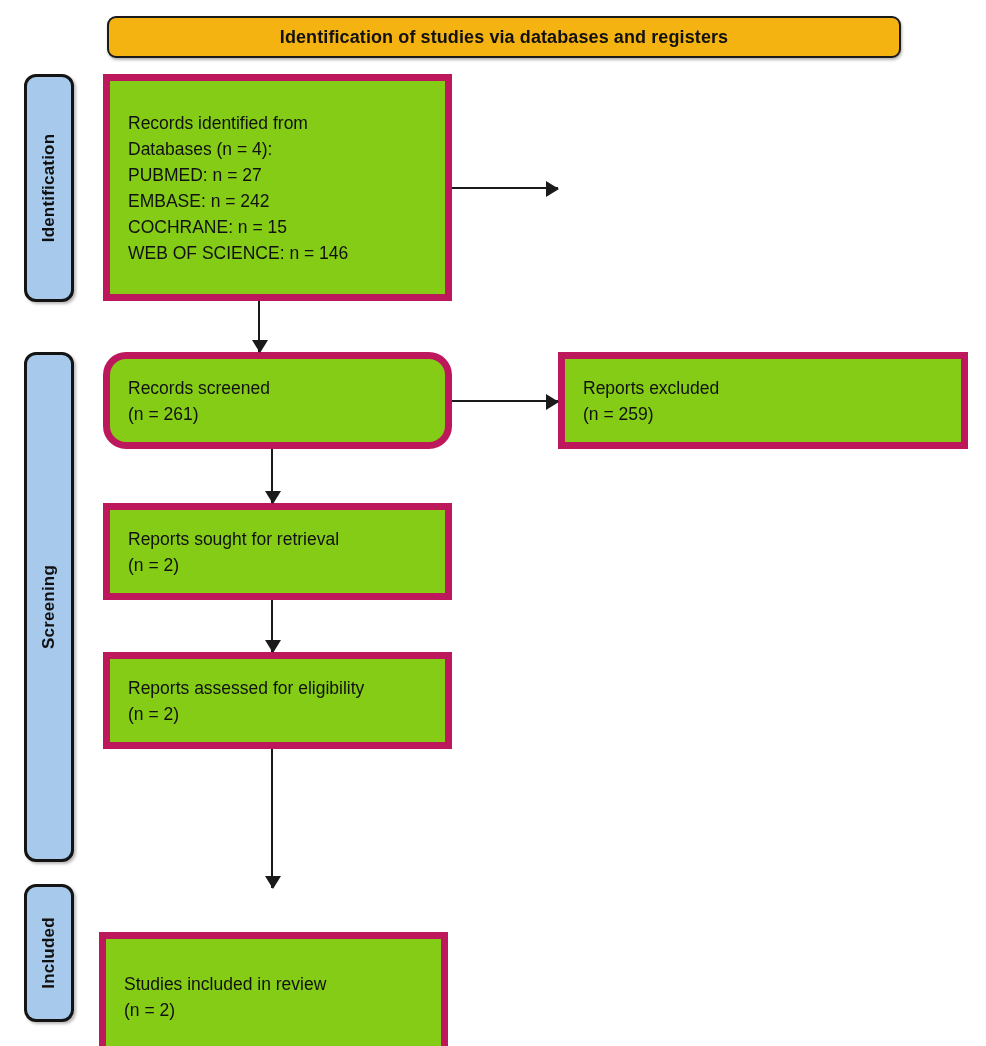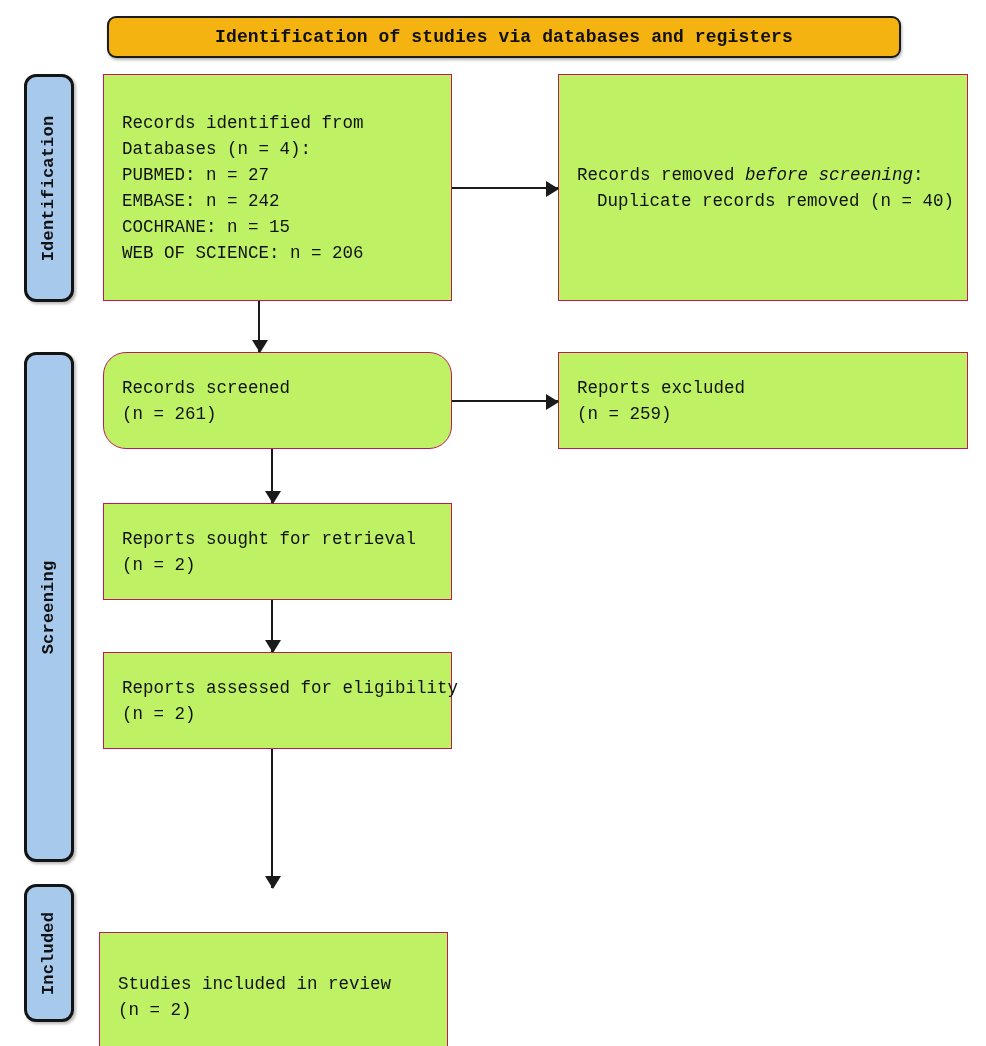--- a/index.html
+++ b/index.html
@@ -10,21 +10,20 @@
   body {
     font-family: "Liberation Sans", sans-serif;
     -webkit-font-smoothing: antialiased;
   }
   #canvas {
     position: relative;
     width: 986px;
     height: 1046px;
     background: #ffffff;
     overflow: hidden;
-    font-family: Liberation Mono, monospace;
   }
 
   
   .header-banner {
     position: absolute;
     left: 107px;
     top: 16px;
     width: 794px;
     height: 42px;
     background: #F5B312;
@@ -64,22 +63,22 @@
     color: #111111;
     letter-spacing: 0.2px;
   }
   #pill-identification { left: 24px; top: 74px;  width: 50px; height: 228px; }
   #pill-screening      { left: 24px; top: 352px; width: 50px; height: 510px; }
   #pill-included       { left: 24px; top: 884px; width: 50px; height: 138px; }
 
   
   .proc-box {
     position: absolute;
-    background: #bef264;
-    border: 1px solid #be185d;
+    background: #84cc16;
+    border: 7px solid #be185d;
     box-sizing: border-box;
     padding: 14px 18px;
     display: flex;
     flex-direction: column;
     justify-content: center;
   }
   .proc-box .line {
     font-size: 17.5px;
     color: #111111;
     line-height: 26px;
@@ -155,27 +154,23 @@
   <div class="stage-pill" id="pill-included">
     <span class="stage-text">Included</span>
   </div>
 
   <div class="proc-box" id="box-identified">
     <span class="line">Records identified from</span>
     <span class="line">Databases (n = 4):</span>
     <span class="line">PUBMED: n = 27</span>
     <span class="line">EMBASE: n = 242</span>
     <span class="line">COCHRANE: n = 15</span>
-    <span class="line">WEB OF SCIENCE: n = 206</span>
-  </div>
-
-  <div class="proc-box" id="box-removed">
-    <span class="line"><span>Records removed </span><em>before screening</em><span>:</span></span>
-    <span class="line indent">Duplicate records removed (n = 40)</span>
-  </div>
+    <span class="line">WEB OF SCIENCE: n = 146</span>
+  </div>
+
 
   <div class="proc-box" id="box-screened">
     <span class="line">Records screened</span>
     <span class="line">(n = 261)</span>
   </div>
 
   <div class="proc-box" id="box-excluded">
     <span class="line">Reports excluded</span>
     <span class="line">(n = 259)</span>
   </div>

